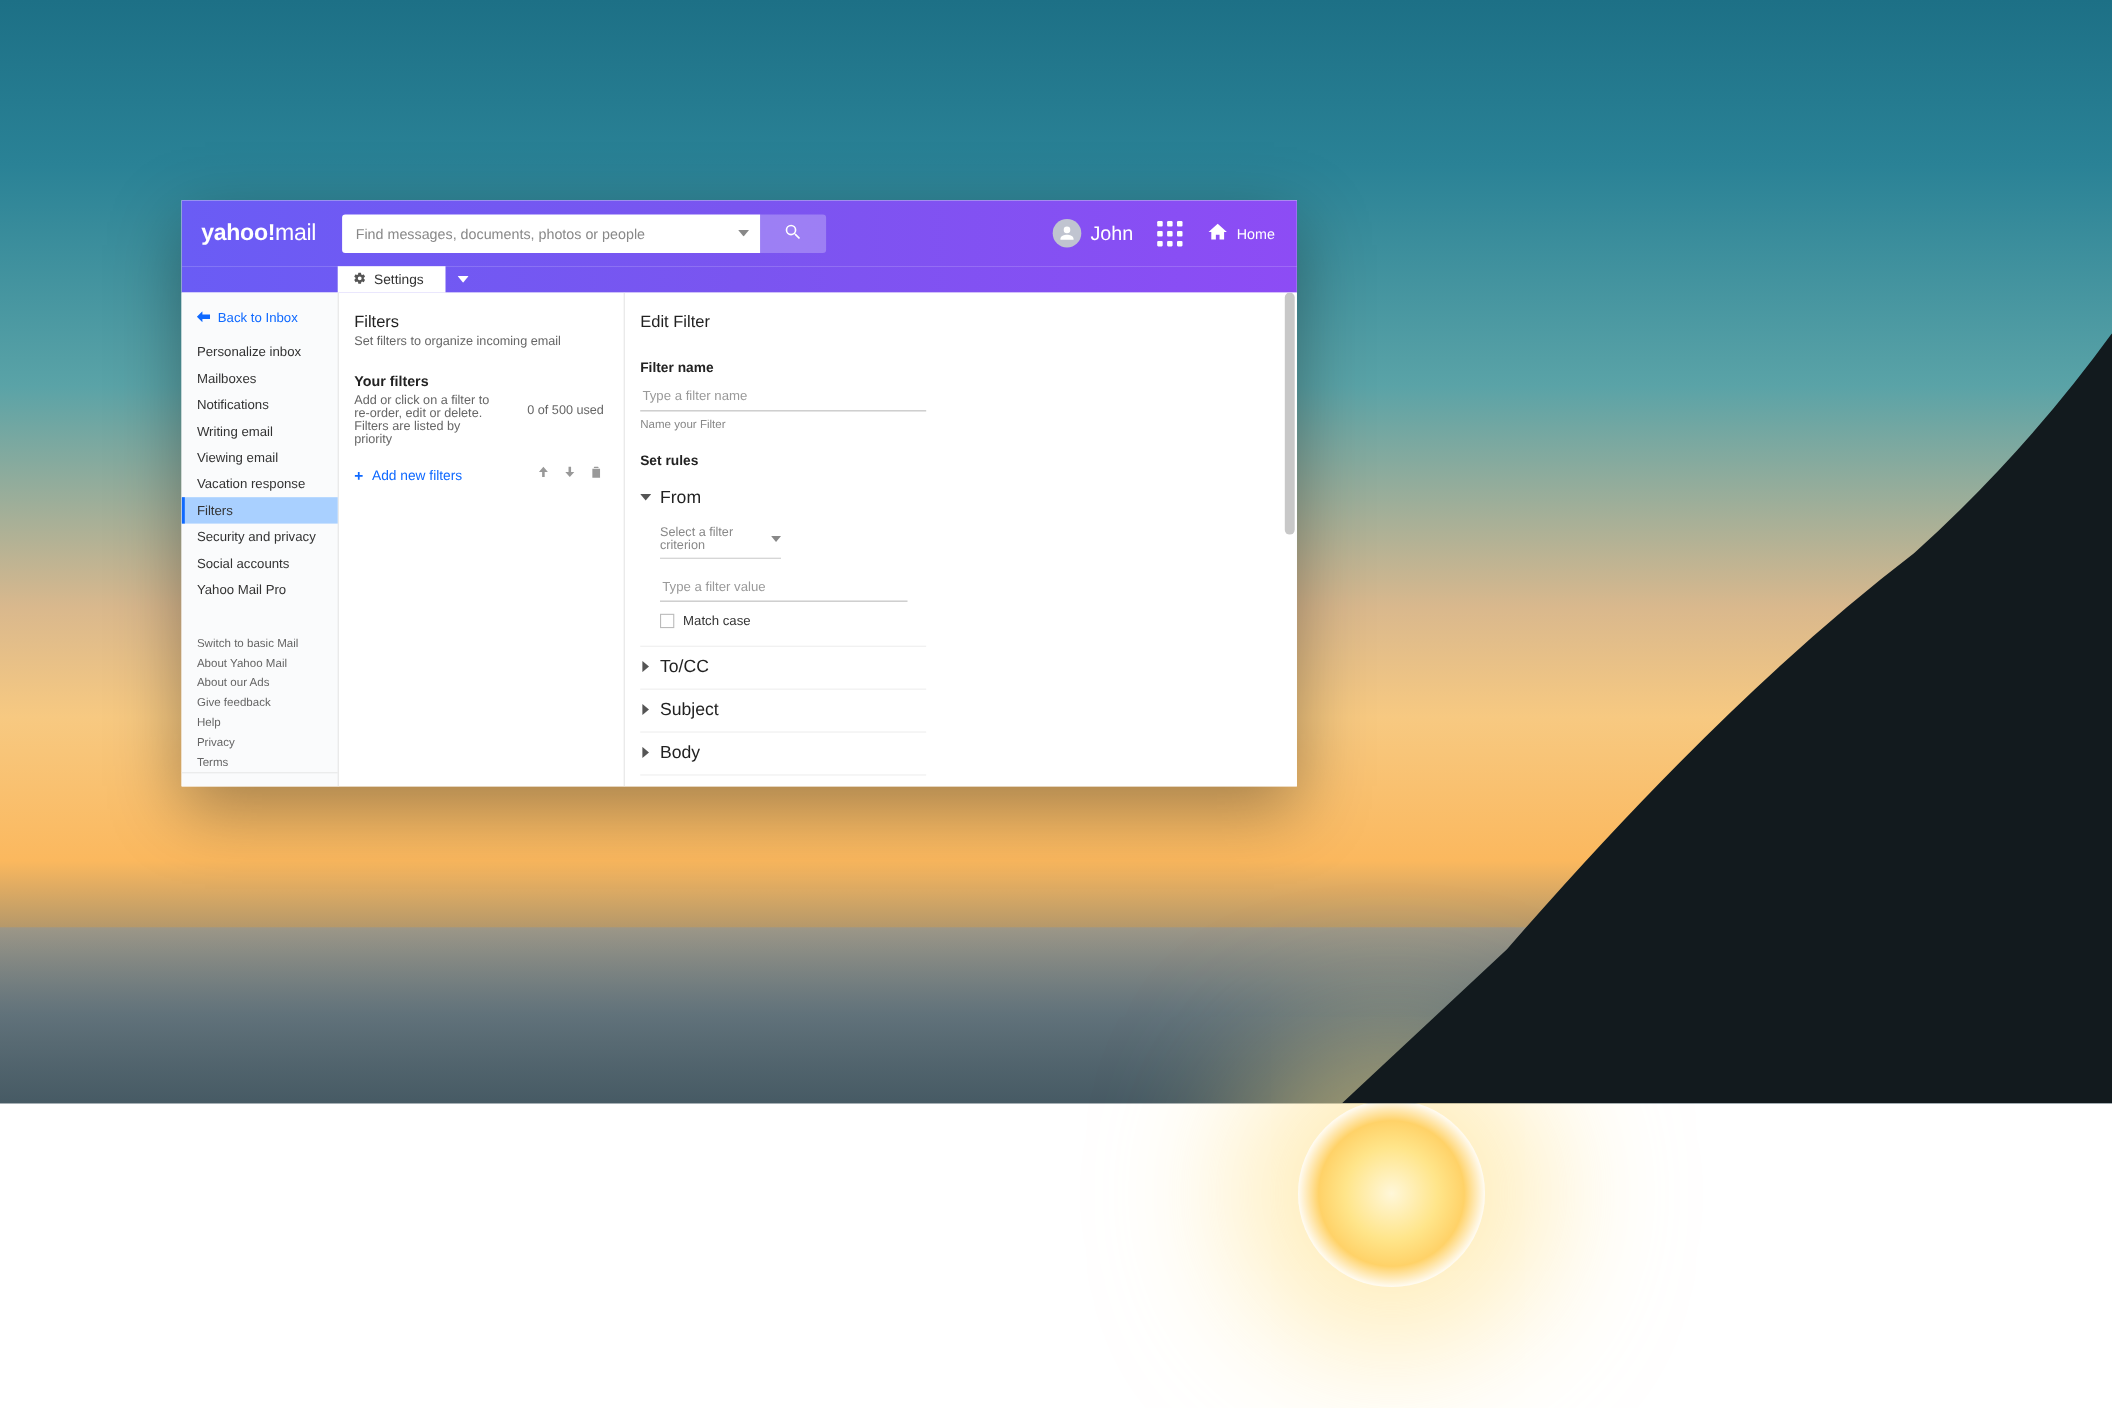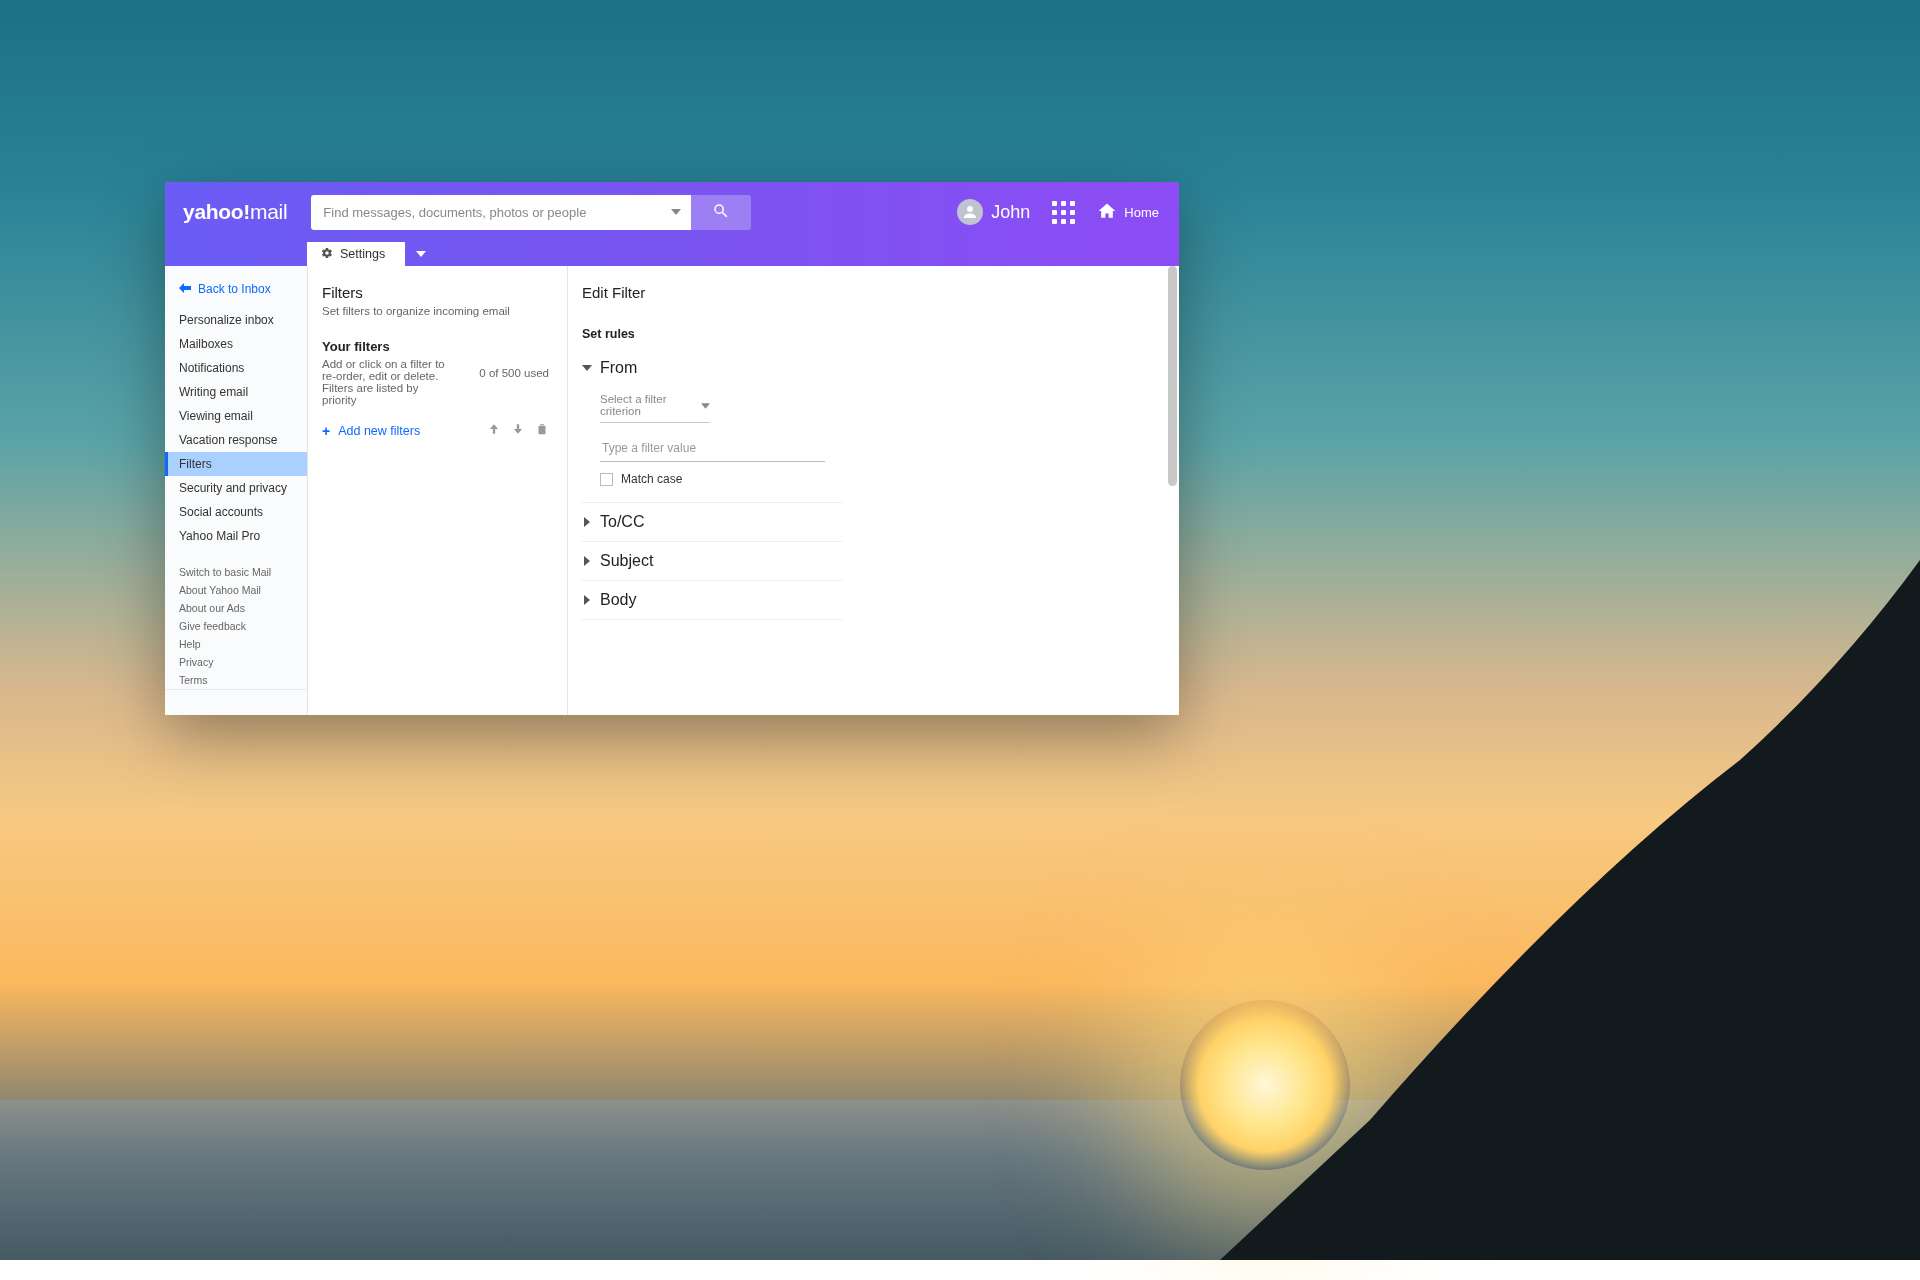--- a/index.html
+++ b/index.html
@@ -1,18 +1,18 @@
 <!DOCTYPE html>
 <html><head>
 <meta charset="utf-8">
 <style>
   * { margin: 0; padding: 0; box-sizing: border-box; font-family: "Helvetica Neue", Helvetica, Arial, sans-serif; }
   html, body { width: 1920px; height: 1280px; overflow: hidden; }
   .desktop {
-    width: 1920px; height: 1260px;
+    width: 1920px; height: 1003px;
     background: linear-gradient(to bottom, #1d7086 0%, #2a8296 15%, #5aa3a7 35%, #d9b88d 55%, #f7c981 65%, #fbb85e 78%, #5a6f79 92%, #475b65 100%);
     position: relative;
   }
   .sun {
     position: absolute; left: 1180px; top: 1000px; width: 170px; height: 170px; border-radius: 50%;
     background: radial-gradient(circle, #fff7d9 0%, #ffe58a 35%, #ffd268 55%, rgba(255,200,90,0.0) 72%);
     box-shadow: 0 0 120px 60px rgba(255,223,130,0.55);
   }
   .mountain {
     position: absolute; right: 0; bottom: 0; width: 700px; height: 700px; overflow: hidden;
@@ -92,21 +92,21 @@
     display: flex; flex-direction: column; font-size: 12px; color: #333;
     padding-top: 12px;
   }
   .backlink { color: #0f69ff; display: flex; align-items: center; gap: 7px; padding: 4px 14px 12px; font-size: 12px; cursor: pointer; }
   .backlink svg { width: 12px; height: 10px; fill: #0f69ff; }
   .nav { list-style: none; }
   .nav li { padding: 5px 14px; font-size: 12px; color: #333; cursor: pointer; }
   .nav li.active {
     background: #a9d0ff; border-left: 3px solid #0f69ff; padding-left: 11px;
   }
-  .sec-links { list-style: none; margin-top: 15px; }
+  .sec-links { list-style: none; margin-top: 28px; }
   .sec-links li { padding: 3px 14px; font-size: 10.5px; color: #666; cursor: pointer; }
   .storage { margin-top: auto; padding: 0 14px 14px; text-align: center; border-top: 1px solid #e8e8e8; padding-top: 14px;}
 
   .content { flex: 1; display: flex; position: relative; }
   .pane-left { width: 260px; border-right: 1px solid #e5e5e5; padding: 18px 18px 0 14px; }
   .pane-right { flex: 1; padding: 18px 18px 0 14px; position: relative; }
 
   .h1 { font-size: 15px; color: #222; margin-bottom: 4px; }
   .sub { font-size: 11.5px; color: #666; margin-bottom: 22px; }
   .h2 { font-size: 13px; font-weight: 700; color: #222; margin-bottom: 4px; }
@@ -299,20 +299,25 @@
               <span class="btn"><svg viewBox="0 0 24 24">
                     <path d="M6 7h12v14H6zM9 4h6l1 2H8z"></path>
                   </svg></span>
             </div>
           </div>
         </div>
 
         <div class="pane-right">
           <div class="h1" style="margin-bottom:26px;">Edit Filter</div>
 
+          <div class="field">
+            <div class="section-label">Filter name</div>
+            <input class="text-input" type="text" placeholder="Type a filter name" style="">
+            <div class="helper">Name your Filter</div>
+          </div>
 
           <div class="section-label">Set rules</div>
 
           <div class="rule-group expanded" style="border-top:none;">
             <div class="rule-head">
               <span><svg viewBox="0 0 10 10">
                     <path d="M0 2 L5 8 L10 2 Z"></path>
                   </svg></span>
               <span>From</span>
             </div>

